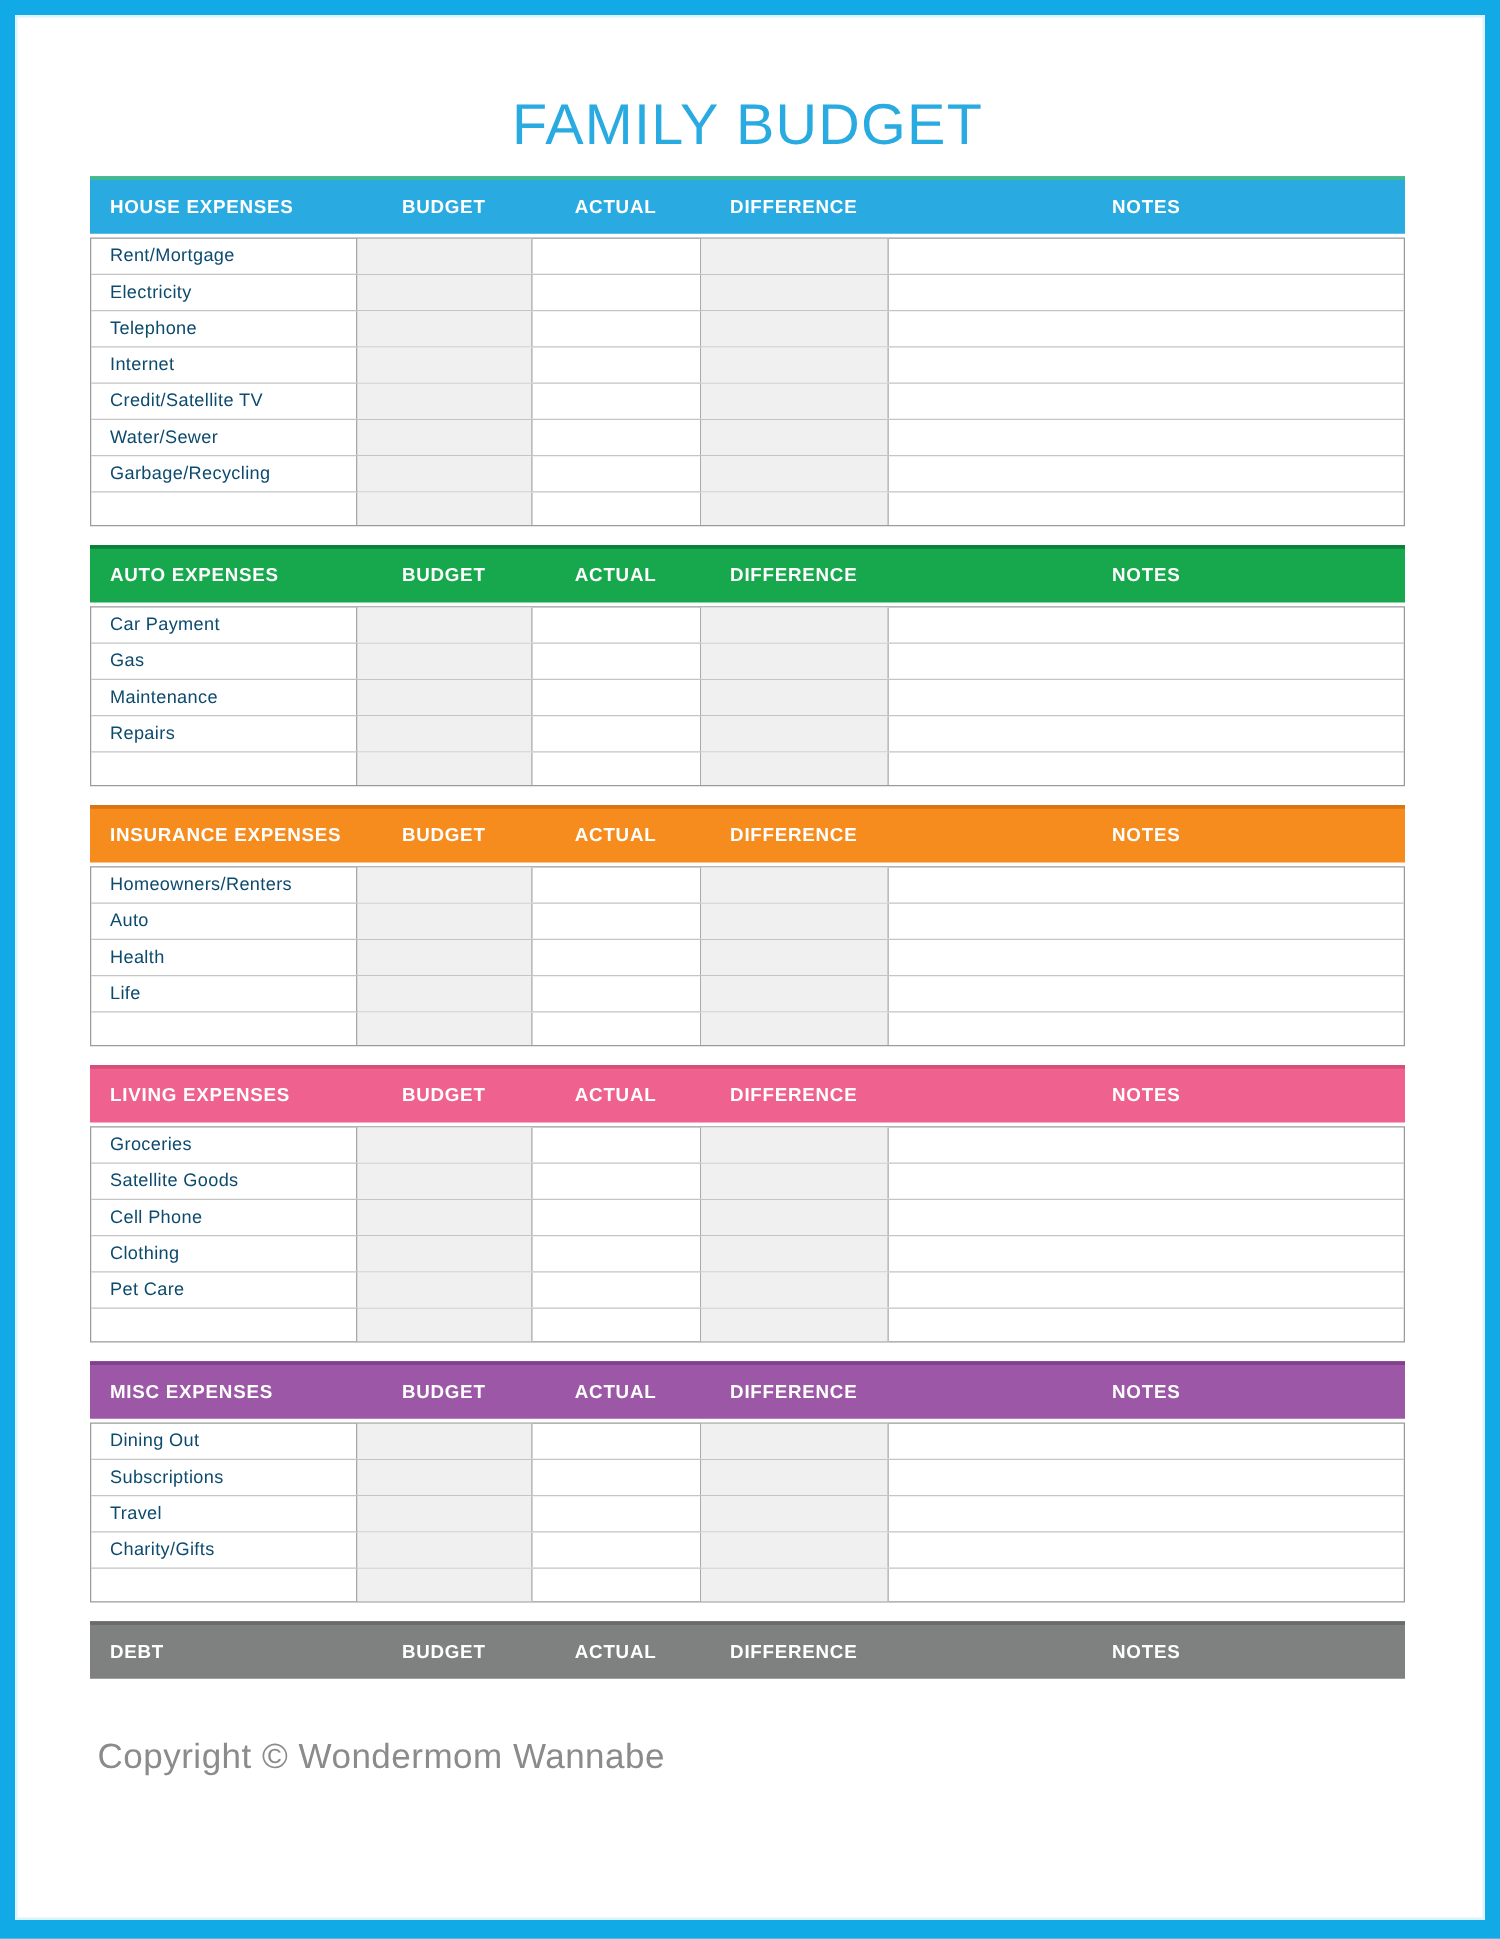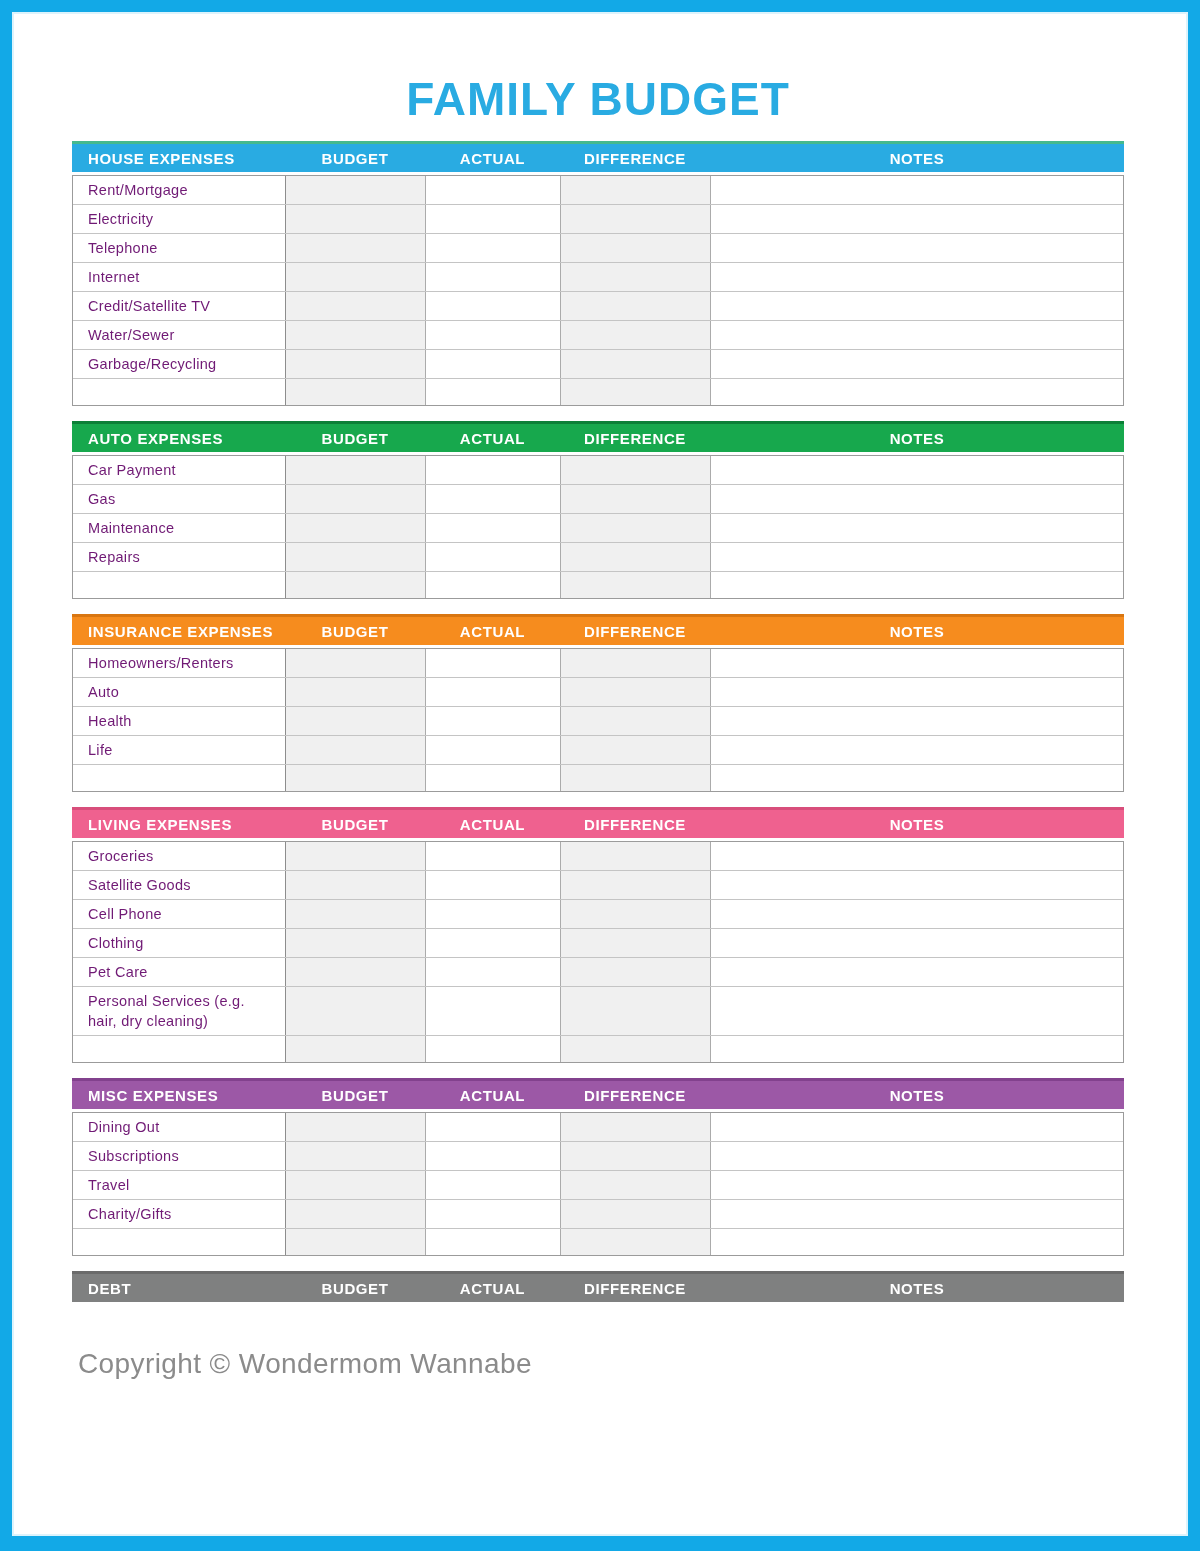--- a/index.html
+++ b/index.html
@@ -13,33 +13,33 @@
     box-shadow: inset 0 0 0 2px #dcf3fc;
     font-family: "Liberation Sans", sans-serif;
   }
   .sheet { padding: 0 64px 0 60px; }
 
   h1.page-title {
     margin-top: 62px;
     margin-bottom: 17px;
     text-align: center;
     font-size: 46px;
-    font-weight: 700;
+    font-weight: 400;
     letter-spacing: 1px;
     color: #29ABE2;
     line-height: 50px;
   }
 
   .budget-table { width: 1052px; margin-bottom: 15px; }
 
   .thead {
     display: grid;
     grid-template-columns: 213px 140px 135px 150px 1fr;
     align-items: center;
-    height: 31px;
+    height: 46px;
     background: var(--hdr);
     border-top: 3px solid var(--accent);
     color: #ffffff;
     font-weight: 700;
     font-size: 15px;
     letter-spacing: 0.6px;
   }
   .th.title { padding-left: 16px; white-space: nowrap; }
   .th.col   { text-align: center; }
 
@@ -57,21 +57,21 @@
   .trow:last-child { border-bottom: none; }
   .trow.empty { min-height: 26px; }
   .td {
     border-right: 1px solid #ababab;
     display: flex;
     align-items: center;
   }
   .td:last-child { border-right: none; }
   .td.label {
     padding: 4px 10px 4px 15px;
-    color: #701a75;
+    color: #0c4a6e;
     font-size: 14.5px;
     letter-spacing: 0.3px;
     line-height: 1.38;
     border-right-color: #8d8d8d;
   }
   .td.shaded { background: #f0f0f0; }
 
   .footer {
     margin-top: 46px;
     padding-left: 6px;
@@ -306,27 +306,20 @@
   </div>
 
   <div class="trow">
     <div class="td label">Pet Care</div>
     <div class="td shaded"></div>
     <div class="td"></div>
     <div class="td shaded"></div>
     <div class="td"></div>
   </div>
 
-  <div class="trow">
-    <div class="td label">Personal Services (e.g. hair, dry cleaning)</div>
-    <div class="td shaded"></div>
-    <div class="td"></div>
-    <div class="td shaded"></div>
-    <div class="td"></div>
-  </div>
 
   <div class="trow empty">
     <div class="td label"></div>
     <div class="td shaded"></div>
     <div class="td"></div>
     <div class="td shaded"></div>
     <div class="td"></div>
   </div>
 </div>
   </section>

